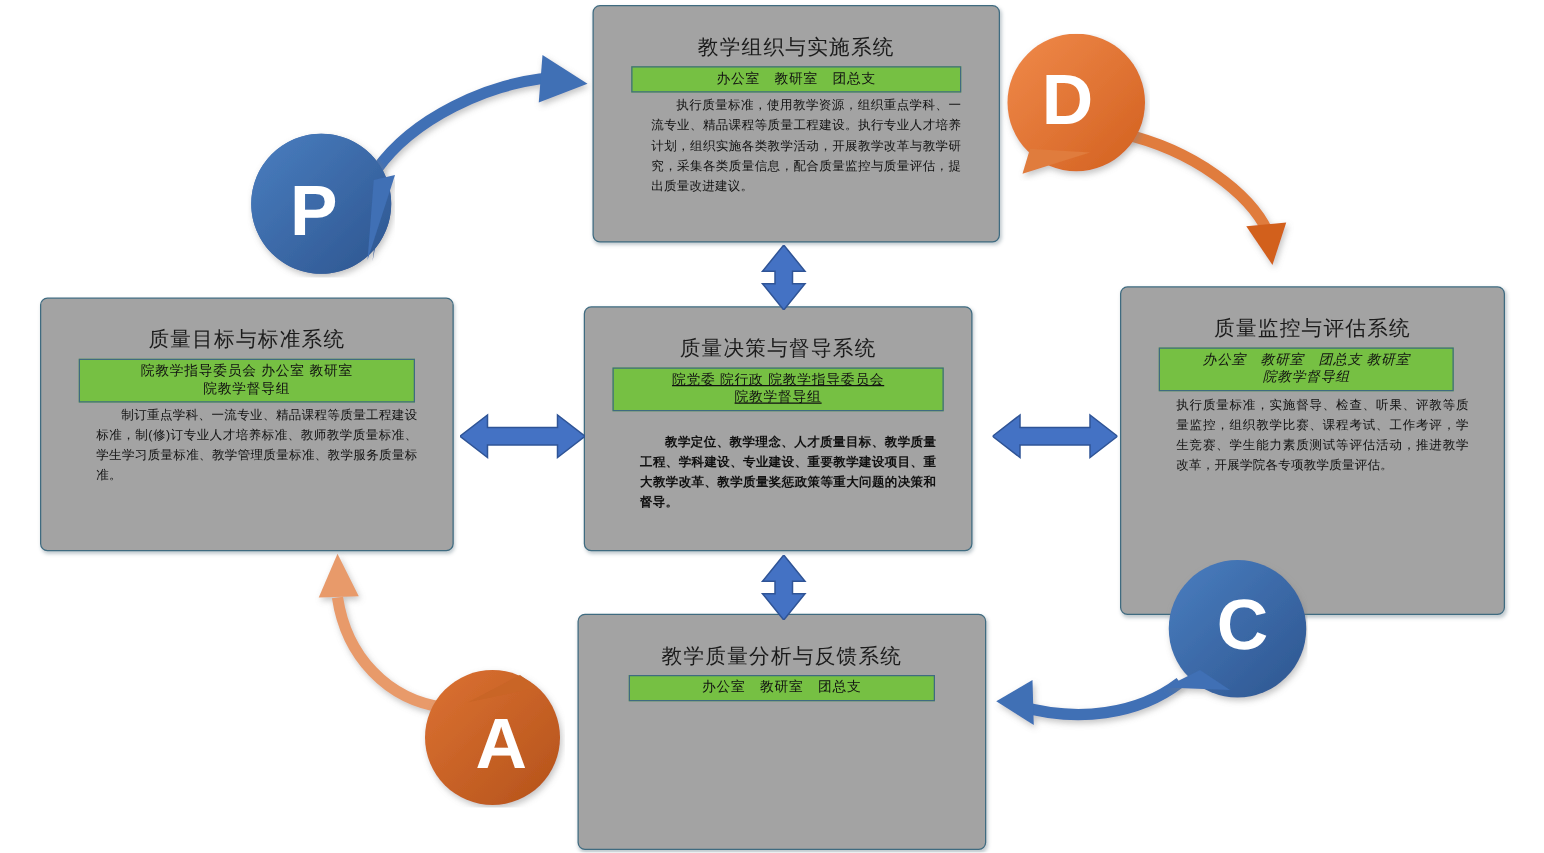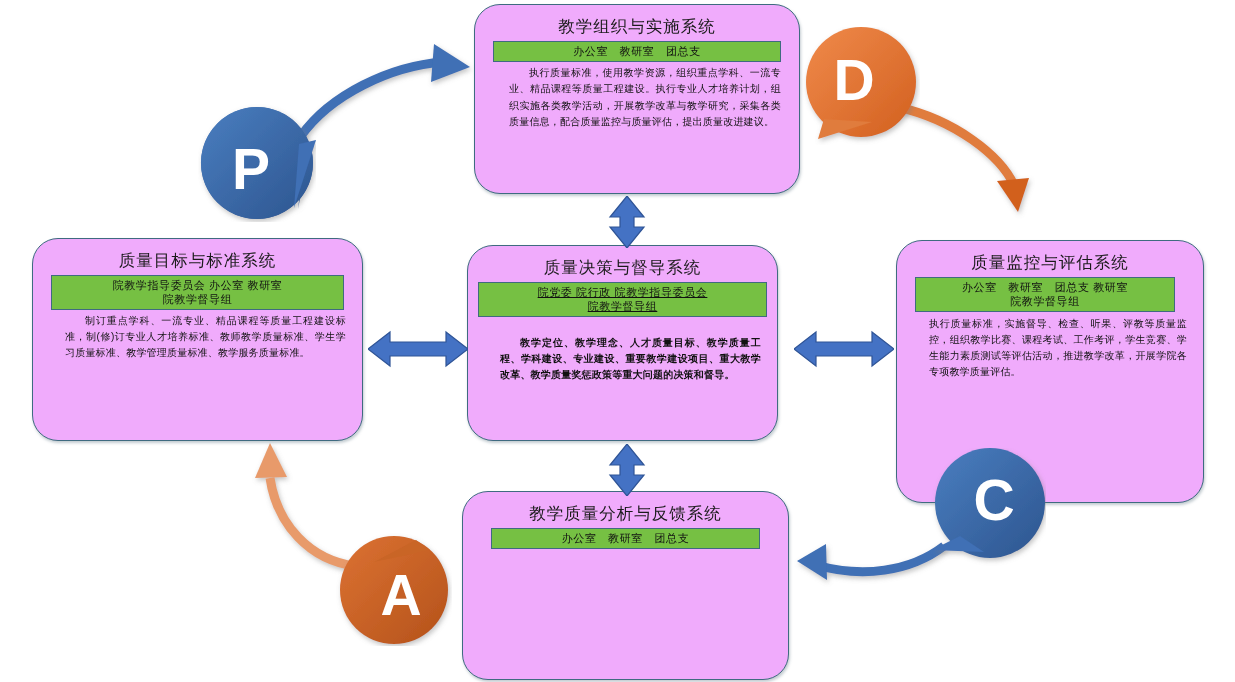--- a/index.html
+++ b/index.html
@@ -19,26 +19,26 @@
     position: absolute;
     left: 0; top: 0;
     width: 1235px;
     height: 682px;
   }
 
   
   .sysbox {
     position: absolute;
     box-sizing: border-box;
-    background: #f0abfc;
+    background: #a3a3a3;
     border: 1.4px solid #3f6b80;
-    border-radius: 26px;
+    border-radius: 6px;
     box-shadow: 1px 2px 3px rgba(120,140,150,0.45);
     z-index: 5;
-    padding: 4px;
+    padding: 16px;
   }
   .sys-title {
     text-align: center;
     font-size: 16.5px;
     color: #1b1b1b;
     font-weight: normal;
     letter-spacing: 1px;
     margin: 7px 0 4px 0;
     line-height: 1.25;
   }
@@ -64,27 +64,27 @@
     padding: 1px 12px 4px 12px;
     text-indent: 2em;
     letter-spacing: 0.2px;
     margin-left: 16px;
   }
 
   
   #box-top    { left: 474px; top: 4px;   width: 326px; height: 190px; }
   #box-left   { left: 32px;  top: 238px; width: 331px; height: 203px; }
   #box-center { left: 467px; top: 245px; width: 311px; height: 196px; }
-  #box-right  { left: 896px; top: 240px; width: 308px; height: 263px; }
+  #box-right  { left: 896px; top: 229px; width: 308px; height: 263px; }
   #box-bottom { left: 462px; top: 491px; width: 327px; height: 189px; }
 
   #box-top .sys-body    { padding-left: 14px; padding-right: 14px; }
   #box-center .org-bar  { margin: 0 6px 12px 6px; text-decoration: underline; }
   #box-center .sys-body { padding-top: 6px; font-weight: bold; }
-  #box-right .org-bar   { margin: 0 24px 3px 14px; }
+  #box-right .org-bar   { margin: 0 24px 3px 14px; font-style: italic; }
   #box-right .sys-body  { text-indent: 0; }
   #box-bottom .org-bar  { margin: 0 24px 2px 24px; }
 
   
   .pdca {
     position: absolute;
     z-index: 9;
     width: 118px;
     height: 118px;
   }

